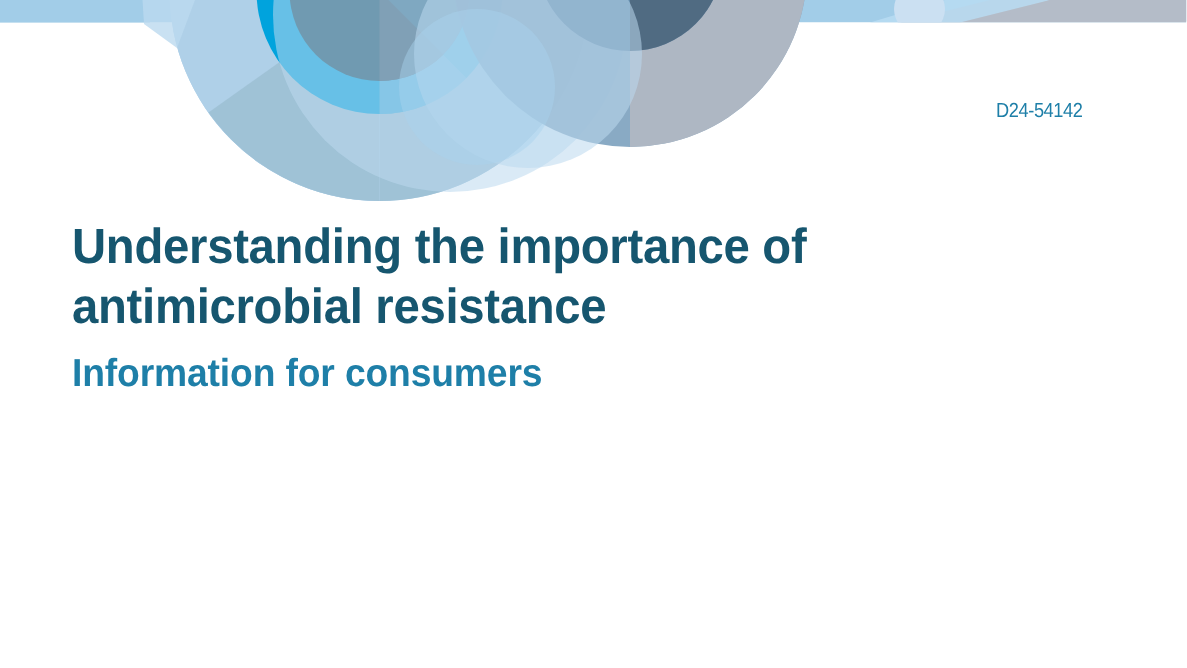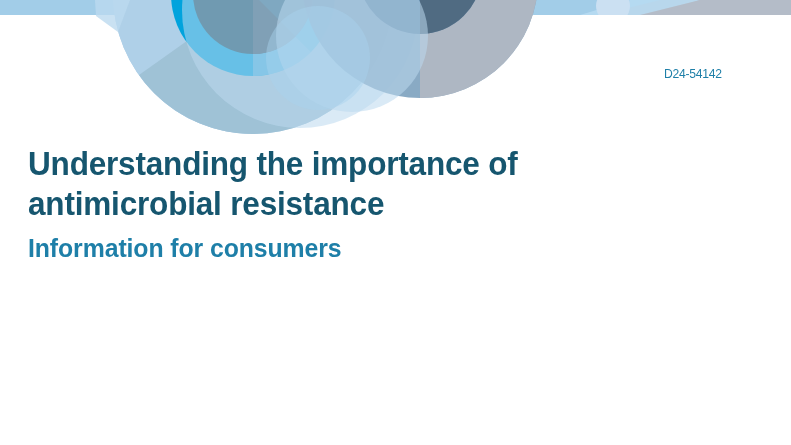--- a/index.html
+++ b/index.html
@@ -43,21 +43,21 @@
     letter-spacing: -0.3px;
     color: #1E7FA8;
     white-space: nowrap;
     transform: scaleX(0.9);
     transform-origin: left top;
   }
 
   
   #title-block {
     position: absolute;
-    left: 28px;
+    left: 48px;
     top: 144px;
     width: 640px;
   }
   #doc-title {
     margin: 0;
     font-family: "Liberation Sans", sans-serif;
     font-size: 33px;
     line-height: 40px;
     font-weight: bold;
     color: #16566F;

